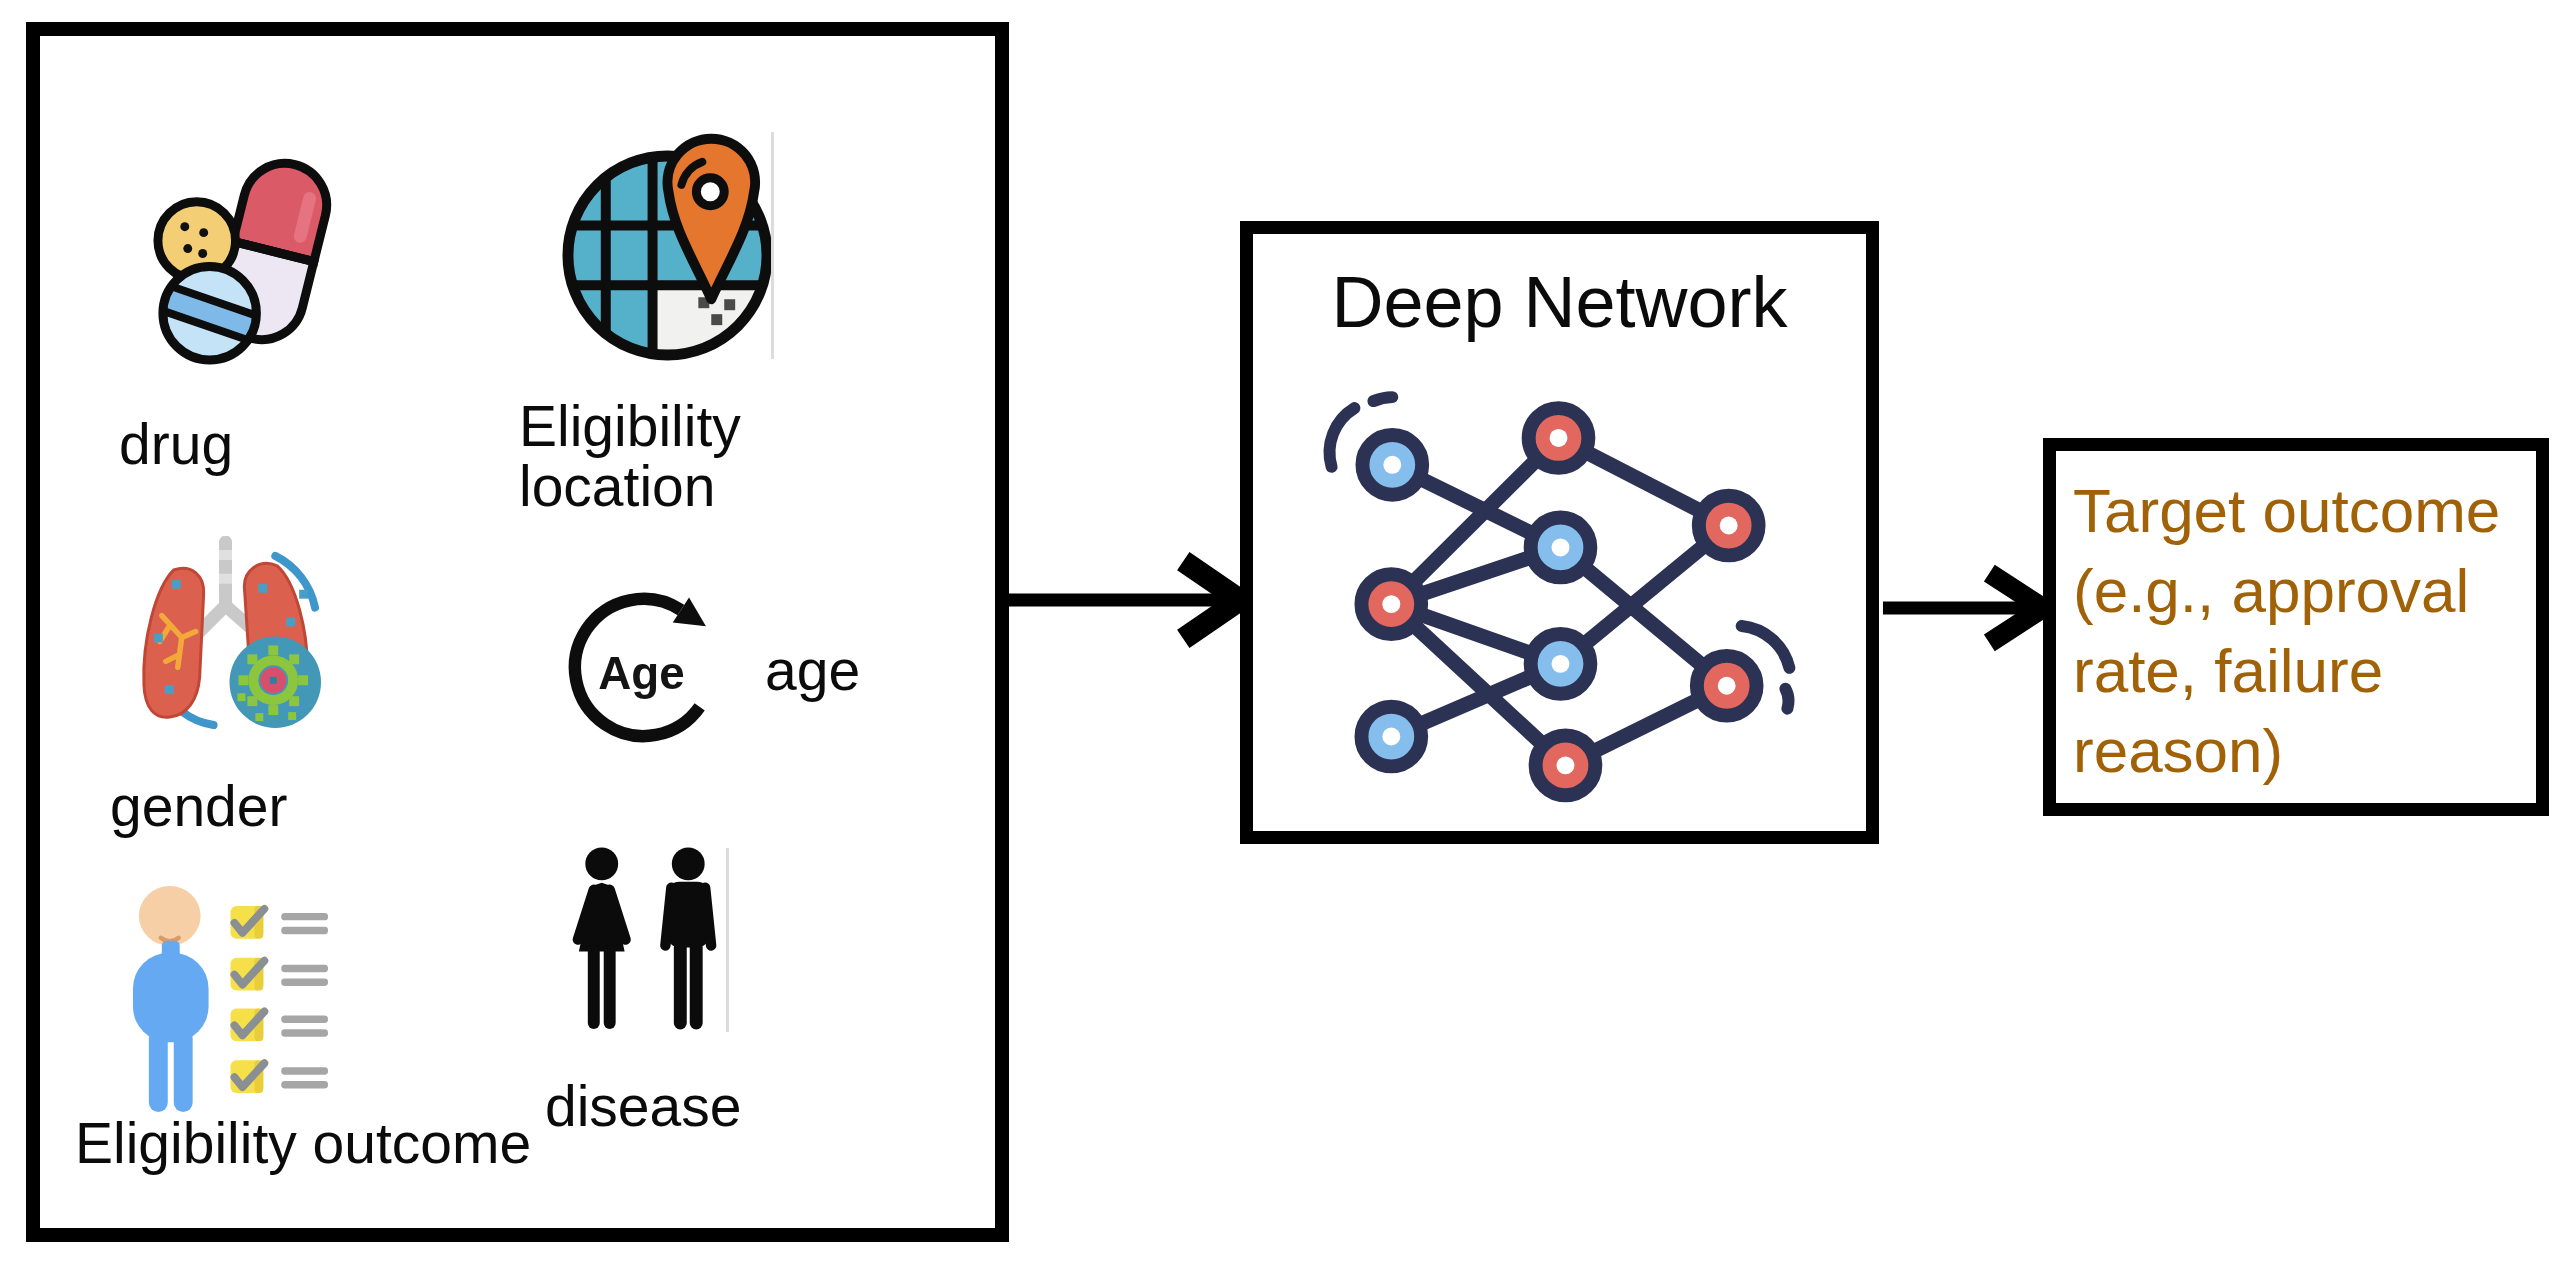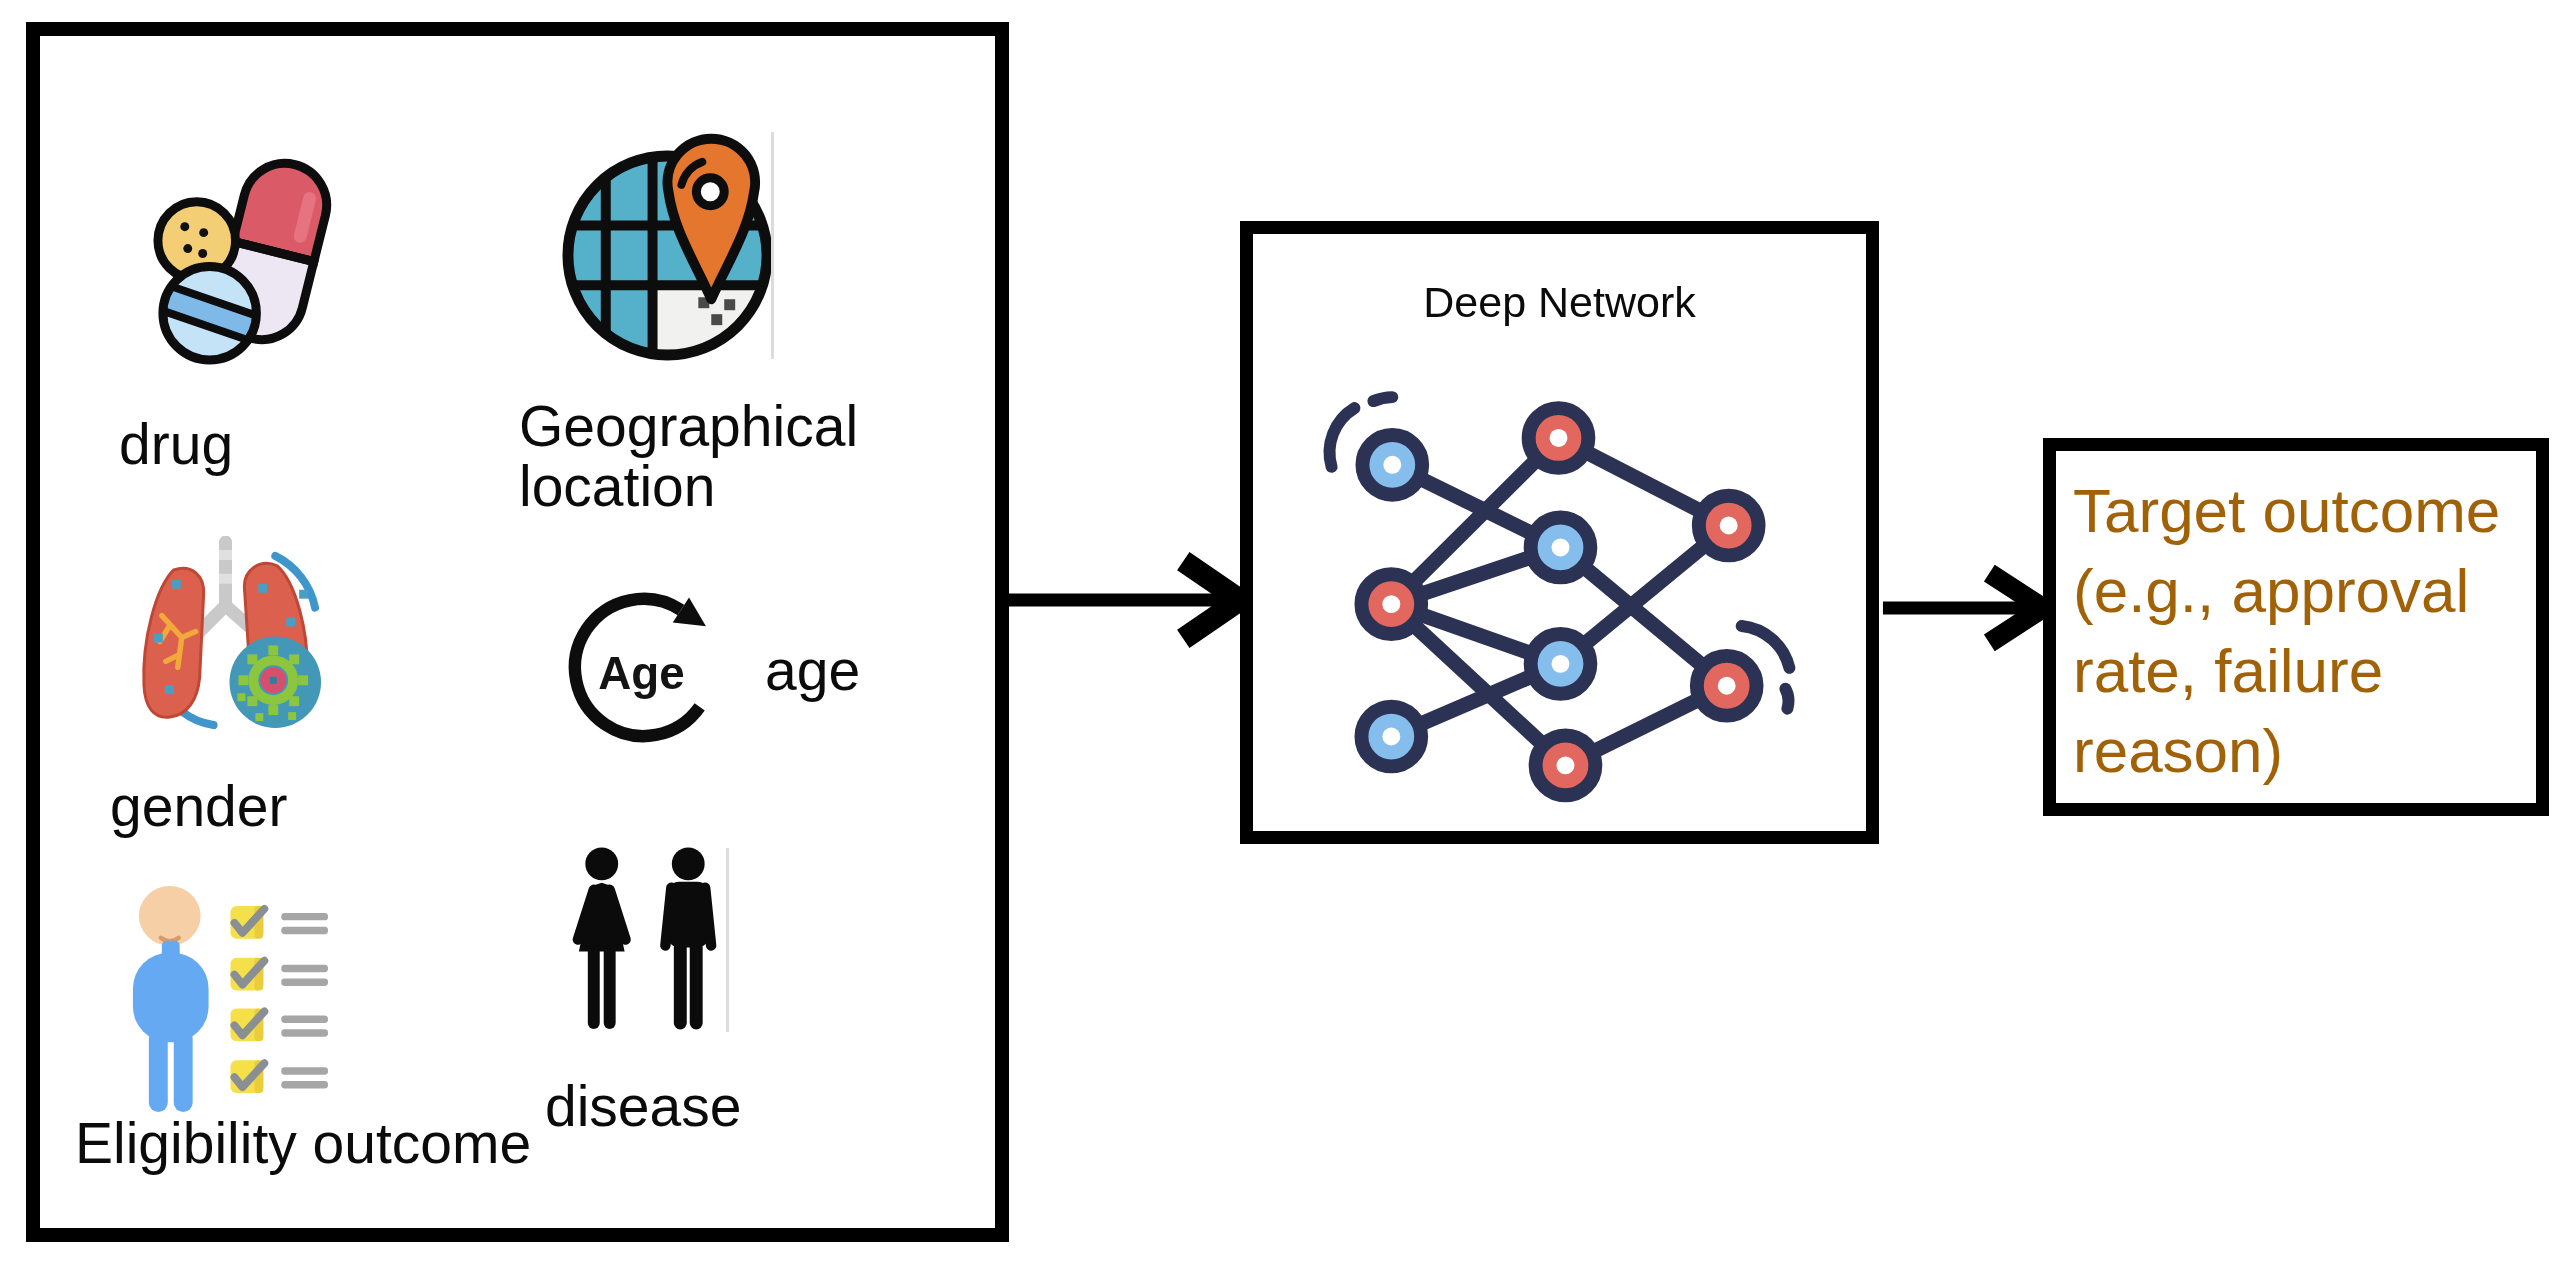--- a/index.html
+++ b/index.html
@@ -6,21 +6,21 @@
   .canvas{position:relative;width:2576px;height:1268px;background:#ffffff;overflow:hidden;
           font-family:"Liberation Sans", sans-serif;color:#0b0b0b;}
   .abs{position:absolute;}
   .box{position:absolute;border:13px solid #000;background:#fff;box-sizing:border-box;}
   .input-box{left:26px;top:22px;width:983px;height:1220px;border-width:14px;}
   .network-box{left:1240px;top:221px;width:639px;height:623px;}
   .output-box{left:2043px;top:438px;width:506px;height:378px;}
   .lbl{position:absolute;font-size:57px;line-height:60px;white-space:pre-line;color:#0b0b0b;}
   .lbl.center{text-align:left;}
   .dn-title{position:absolute;left:1240px;top:269px;width:639px;text-align:center;
-            font-size:43px;line-height:66px;color:#0b0b0b;}
+            font-size:72px;line-height:66px;color:#0b0b0b;}
   .target-text{position:absolute;left:2073px;top:471px;font-size:62px;line-height:80px;
                white-space:pre-line;color:#a16207;}
   .artifact-line{position:absolute;width:3px;background:#dcdcdc;}
   svg{display:block;}
 </style>
 </head>
 <body>
 
 <div class="canvas">
 
@@ -62,21 +62,21 @@
     <line x1="17" y1="164" x2="207" y2="164" stroke="#0d0d0d" stroke-width="10"></line>
     <circle cx="112" cy="134" r="100" fill="none" stroke="#0d0d0d" stroke-width="11"></circle>
     <rect x="143" y="176" width="11" height="11" fill="#4a4a4a"></rect>
     <rect x="169" y="178" width="11" height="11" fill="#4a4a4a"></rect>
     <rect x="156" y="193" width="11" height="11" fill="#4a4a4a"></rect>
     <path d="M 156,178 C 140,142 118,108 113,70 A 44 44 0 1 1 199,70 C 194,108 172,142 156,178 Z" fill="#E4762E" stroke="#0d0d0d" stroke-width="10" stroke-linejoin="round"></path>
     <circle cx="155" cy="70" r="14" fill="#ffffff" stroke="#0d0d0d" stroke-width="9"></circle>
     <path d="M 126,63 A 33 33 0 0 1 147,40" fill="none" stroke="#0d0d0d" stroke-width="8" stroke-linecap="round"></path>
   </svg>
   <div class="artifact-line" style="left:771px;top:132px;height:227px"></div>
-  <div class="lbl" style="left:519px;top:396px">Geographical
+  <div class="lbl" style="left:519px;top:396px">Eligibility
 location</div>
 
   <svg class="abs" style="left:132px;top:536px" width="194" height="199" viewBox="0 0 195 200">
     <path d="M 144,20 A 75 75 0 0 1 184,72" fill="none" stroke="#3E96CB" stroke-width="8" stroke-linecap="round"></path>
     <path d="M 28,148 A 70 70 0 0 0 82,190" fill="none" stroke="#3E96CB" stroke-width="8" stroke-linecap="round"></path>
     <path d="M 94,6 V 70 M 94,70 L 52,112 M 94,70 L 137,108" fill="none" stroke="#C9C9C9" stroke-width="13" stroke-linecap="round"></path>
     <path d="M 94,14 V 24 M 94,38 V 48" stroke="#E0E0E0" stroke-width="13" stroke-linecap="butt"></path>
     <path d="M 42,34 C 24,52 10,104 12,150 C 13,172 22,184 38,182 C 56,180 66,164 68,142 L 72,58 C 73,40 60,28 42,34 Z" fill="#DB614E" stroke="#C04635" stroke-width="3"></path>
     <path d="M 146,30 C 164,46 178,96 176,140 C 175,163 166,174 150,172 C 133,169 121,152 118,128 L 113,52 C 112,35 128,22 146,30 Z" fill="#DB614E" stroke="#C04635" stroke-width="3"></path>
     <path d="M 30,80 L 50,102 M 50,102 L 46,132 M 50,102 L 64,96 M 38,90 L 28,106 M 46,120 L 34,126" fill="none" stroke="#F2A83B" stroke-width="5.5" stroke-linecap="round"></path>

